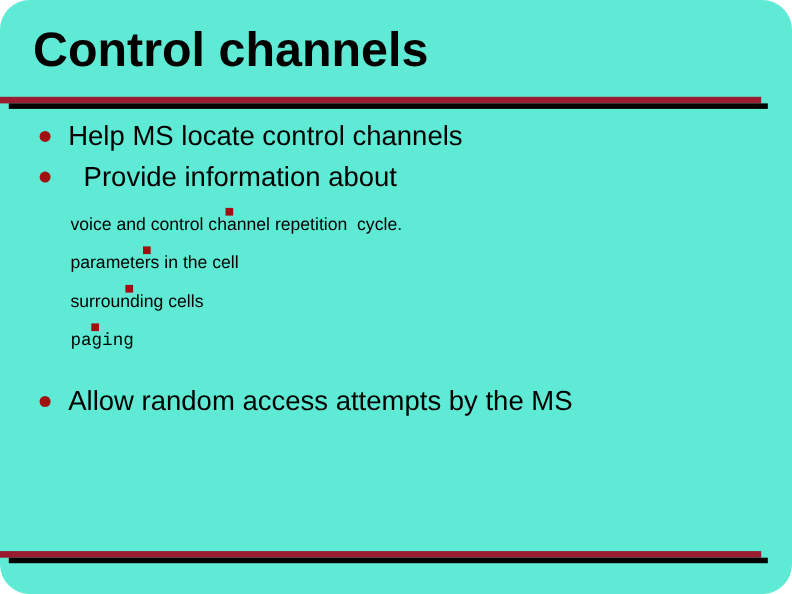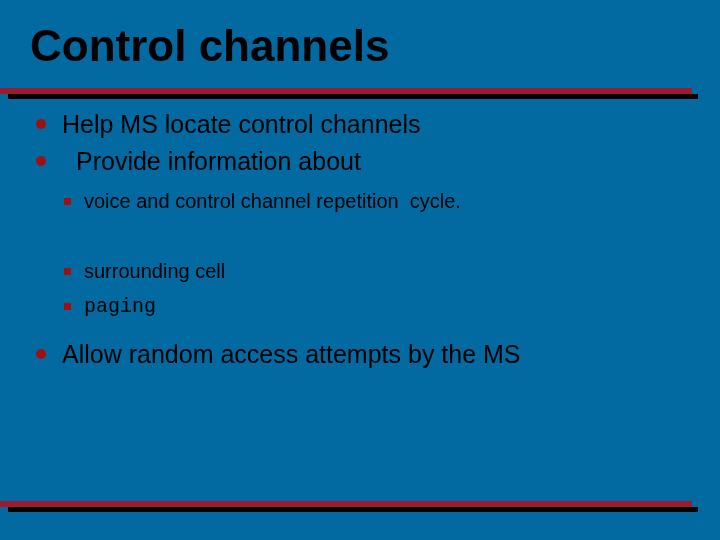--- a/index.html
+++ b/index.html
@@ -5,21 +5,22 @@
   * { margin: 0; padding: 0; box-sizing: border-box; }
   html, body {
     width: 720px; height: 540px;
     background: #ffffff;
     font-family: "Liberation Sans", sans-serif;
     overflow: hidden;
   }
   .slide {
     position: relative;
     width: 720px; height: 540px;
-    background: #0369a1;
+    background: #5eead4;
+    border-radius: 27px;
   }
   .slide-title {
     position: absolute;
     left: 30px; top: 22px;
     font-size: 44px;
     line-height: 48px;
     color: #000000;
     letter-spacing: 0px;
     white-space: pre;
   }
@@ -46,22 +47,23 @@
   }
   .bullet-row.level1 {
     left: 36px;
     height: 28px;
     font-size: 25px;
     color: #000000;
   }
   .bullet-row.level2 {
     left: 64px;
     height: 24px;
-    font-size: 20px;
+    font-size: 16px;
     color: #000000;
+    flex-direction: column;
   }
   .dot {
     width: 10px; height: 10px;
     border-radius: 50%;
     background: #A01010;
     margin-right: 16px;
     flex: 0 0 auto;
   }
   .sq {
     width: 7px; height: 7px;
@@ -71,21 +73,21 @@
   }
   .bullet-text {
     white-space: pre;
   }
   .b1 { top: 110px; }
   .b2 { top: 147px; gap: 14px; }
   .s1 { top: 189px; }
   .s2 { top: 224px; }
   .s3 { top: 259px; }
   .s4 { top: 294px; font-family: Liberation Mono, monospace; }
-  .b3 { top: 340px; }
+  .b3 { top: 351px; }
 </style>
 </head>
 <body>
 
 <div class="slide">
 
   <h1 class="slide-title">Control channels</h1>
 
   <div class="rule-red rule-top-red"></div>
   <div class="rule-black rule-top-black"></div>
@@ -98,24 +100,28 @@
   <div class="bullet-row level1 b2">
     <span class="dot"></span>
     <span class="bullet-text">Provide information about</span>
   </div>
 
   <div class="bullet-row level2 s1">
     <span class="sq"></span>
     <span class="bullet-text">voice and control channel repetition  cycle.</span>
   </div>
 
+  <div class="bullet-row level2 s2">
+    <span class="sq"></span>
+    <span class="bullet-text">parameters in the cell</span>
+  </div>
 
   <div class="bullet-row level2 s3">
     <span class="sq"></span>
-    <span class="bullet-text">surrounding cell</span>
+    <span class="bullet-text">surrounding cells</span>
   </div>
 
   <div class="bullet-row level2 s4">
     <span class="sq"></span>
     <span class="bullet-text">paging</span>
   </div>
 
   <div class="bullet-row level1 b3">
     <span class="dot"></span>
     <span class="bullet-text">Allow random access attempts by the MS</span>

